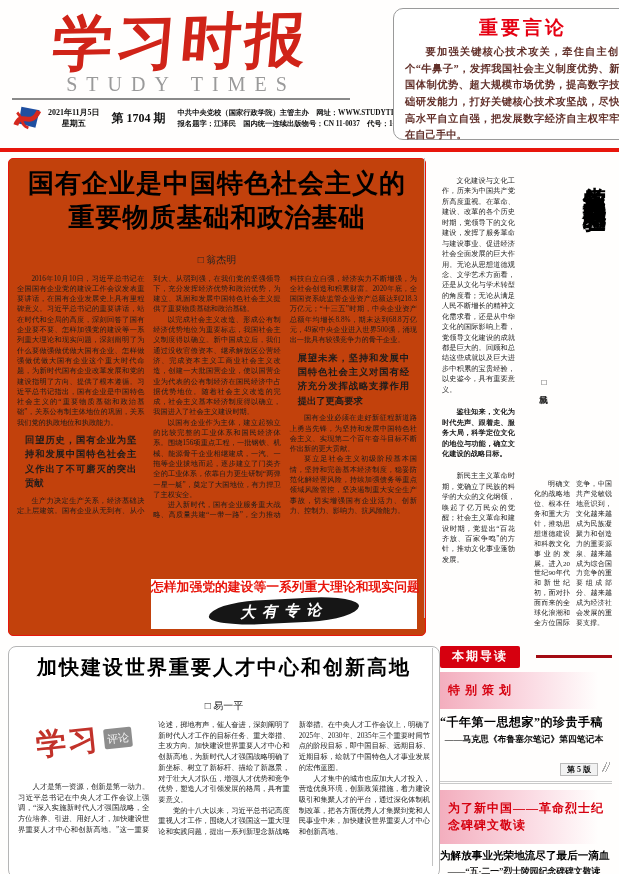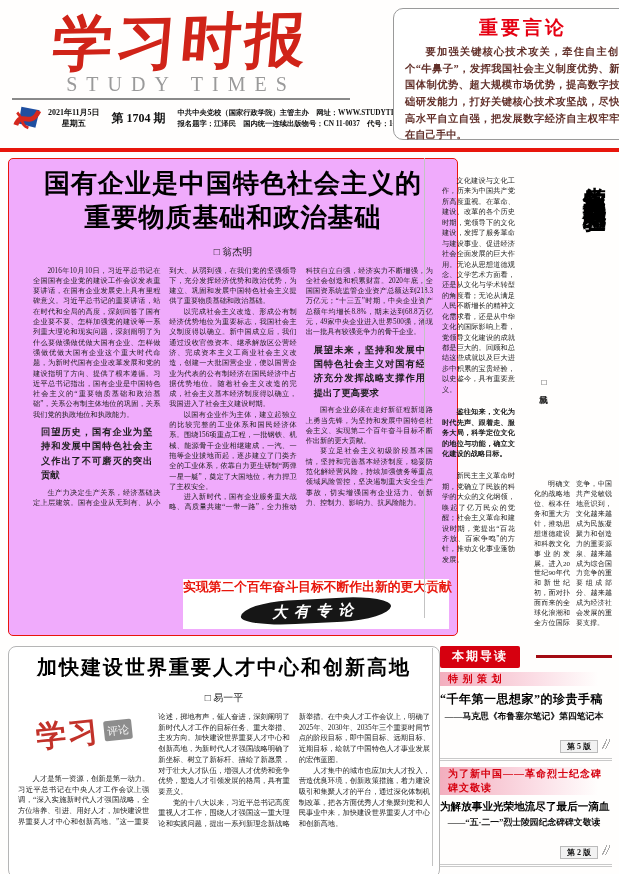--- a/index.html
+++ b/index.html
@@ -17,23 +17,23 @@
   .meta-issue{font-size:12px;font-weight:bold;white-space:nowrap;}
   .meta-info{font-size:7.3px;font-weight:bold;line-height:1.55;white-space:nowrap;}
 
   .red-rule{position:absolute;left:0;top:148px;width:619px;height:4px;background:#e8160c;}
 
   .quote-box{position:absolute;left:354px;top:8px;width:236px;height:118px;border:1.5px solid #9a9a9a;border-radius:10px;padding:6px 11px;background:#fff;margin-left:39px;}
   .quote-title{color:#e60012;font-weight:bold;font-size:19px;letter-spacing:3px;text-align:center;}
   .quote-body{margin-top:3px;font-size:10.3px;line-height:1.62;text-align:justify;text-indent:2em;color:#62302a;font-weight:600;}
 
   
-  .main-box{position:absolute;left:8px;top:158px;width:400px;height:460px;border:1px solid #e8160c;border-radius:5px;padding:8px 24px;background:#f0abfc;}
+  .main-box{position:absolute;left:8px;top:158px;width:400px;height:460px;border:1px solid #e8160c;border-radius:5px;padding:8px 8px;background:#c2410c;}
   .main-headline{font-size:26px;font-weight:bold;text-align:center;line-height:1.3;letter-spacing:1px;color:#000;}
-  .byline{text-align:center;font-size:10px;margin:10px 0 7px;color:#222;}
+  .byline{text-align:center;font-size:10px;margin:18px 0 7px;color:#222;}
   .main-body{columns:3;column-gap:9px;font-size:7.2px;line-height:1.43;text-align:justify;height:340px;overflow:hidden;color:#1c1c1c;}
   .main-body p{margin:0;text-indent:2em;}
   .main-body p.subhead{font-weight:bold;font-size:9.3px;line-height:1.55;text-indent:0;padding:5px 8px;}
   .banner{position:absolute;right:8px;bottom:6px;width:266px;height:50px;background:#fff;text-align:center;}
   .banner-line{color:#e8160c;font-weight:bold;font-size:12.8px;letter-spacing:0;white-space:nowrap;}
   .brush{position:relative;margin:3px auto 0;width:150px;height:24px;background:#161616;border-radius:48% 55% 50% 60% / 90% 75% 85% 70%;transform:rotate(-3deg) skewX(-12deg);}
   .brush span{display:block;transform:skewX(12deg) rotate(1deg);color:#fff;font-style:italic;font-weight:bold;font-size:15px;letter-spacing:7px;line-height:24px;}
 
   .vline-main{position:absolute;left:424px;top:158px;height:460px;border-left:1px solid #c3c3c3;}
 
@@ -58,21 +58,21 @@
 
   .vline-bottom{position:absolute;left:432px;top:648px;height:218px;border-left:1px solid #c3c3c3;}
 
   
   .digest{position:absolute;left:440px;top:646px;width:172px;height:224px;}
   .digest-head-row{position:relative;height:20px;}
   .digest-head{display:inline-block;background:#d6000f;color:#fff;font-weight:bold;font-size:12px;letter-spacing:2px;padding:2px 12px 3px;border-radius:2px;}
   .digest-head-line{position:absolute;right:0;top:9px;left:96px;height:3px;background:#a30b12;}
   .digest-item{padding-top:6px;}
   .digest-item + .digest-item{margin-top:5px;border-top:3px double #c9c9c9;}
-  .tag{display:block;color:#d6000f;font-weight:bold;font-size:10px;letter-spacing:1px;padding:0 8px;background:linear-gradient(90deg,#f3aebe 0%,#fbdde5 55%,rgba(251,221,229,0) 92%);}
+  .tag{display:block;color:#d6000f;font-weight:bold;font-size:12px;letter-spacing:1px;padding:10px 8px;background:linear-gradient(90deg,#f3aebe 0%,#fbdde5 55%,rgba(251,221,229,0) 92%);}
   .d-headline{font-weight:bold;color:#000;margin-top:5px;white-space:nowrap;}
   .d-headline.s1{font-size:12px;letter-spacing:0.5px;}
   .d-headline.s2{font-size:10.6px;}
   .d-headline.s3{font-size:12px;white-space:normal;line-height:1.35;padding:0 6px;}
   .d-sub{text-align:center;font-weight:bold;font-size:8.8px;color:#111;margin-top:3px;padding-right:4px;}
   .d-page{text-align:right;margin-top:16px;padding-right:2px;font-size:8px;font-weight:bold;}
   .d-page .pg{display:inline-block;background:#f2f2f2;border:1px solid #bbb;padding:0 6px;line-height:11px;}
   .d-page .sl{display:inline-block;width:10px;height:10px;margin-left:2px;background:
       linear-gradient(115deg,transparent 44%,#aaa 44%,#aaa 52%,transparent 52%,transparent 66%,#aaa 66%,#aaa 74%,transparent 74%);}
 </style>
@@ -123,21 +123,21 @@
       <p class="subhead">回望历史，国有企业为坚持和发展中国特色社会主义作出了不可磨灭的突出贡献</p>
       <p>生产力决定生产关系，经济基础决定上层建筑。国有企业从无到有、从小到大、从弱到强，在我们党的坚强领导下，充分发挥经济优势和政治优势，为建立、巩固和发展中国特色社会主义提供了重要物质基础和政治基础。</p>
       <p>以完成社会主义改造、形成公有制经济优势地位为重要标志，我国社会主义制度得以确立。新中国成立后，我们通过没收官僚资本、继承解放区公营经济、完成资本主义工商业社会主义改造，创建一大批国营企业，使以国营企业为代表的公有制经济在国民经济中占据优势地位。随着社会主义改造的完成，社会主义基本经济制度得以确立，我国进入了社会主义建设时期。</p>
       <p>以国有企业作为主体，建立起独立的比较完整的工业体系和国民经济体系。围绕156项重点工程，一批钢铁、机械、能源骨干企业相继建成，一汽、一拖等企业拔地而起，逐步建立了门类齐全的工业体系，依靠自力更生研制“两弹一星一艇”，奠定了大国地位，有力捍卫了主权安全。</p>
       <p>进入新时代，国有企业服务重大战略、高质量共建“一带一路”，全力推动科技自立自强，经济实力不断增强，为全社会创造和积累财富。2020年底，全国国资系统监管企业资产总额达到218.3万亿元；“十三五”时期，中央企业资产总额年均增长8.8%，期末达到68.8万亿元，49家中央企业进入世界500强，涌现出一批具有较强竞争力的骨干企业。</p>
       <p class="subhead">展望未来，坚持和发展中国特色社会主义对国有经济充分发挥战略支撑作用提出了更高要求</p>
       <p>国有企业必须在走好新征程新道路上勇当先锋，为坚持和发展中国特色社会主义、实现第二个百年奋斗目标不断作出新的更大贡献。</p>
       <p>要立足社会主义初级阶段基本国情，坚持和完善基本经济制度，稳妥防范化解经营风险，持续加强债务等重点领域风险管控，坚决遏制重大安全生产事故，切实增强国有企业活力、创新力、控制力、影响力、抗风险能力。</p>
     </div>
     <div class="banner">
-      <div class="banner-line">实现第二个百年奋斗目标不断作出新的更大贡献</div>
+      <div class="banner-line">怎样加强党的建设等一系列重大理论和现实问题</div>
       <div class="brush">
         <span>大有专论</span>
       </div>
     </div>
   </div>
 
   <div class="vline-main"></div>
 
   <div class="culture">
     <div class="cul-col">

